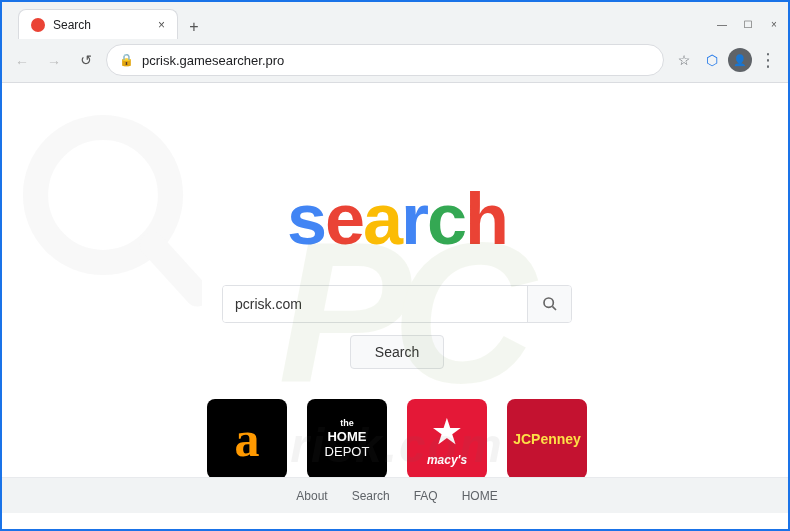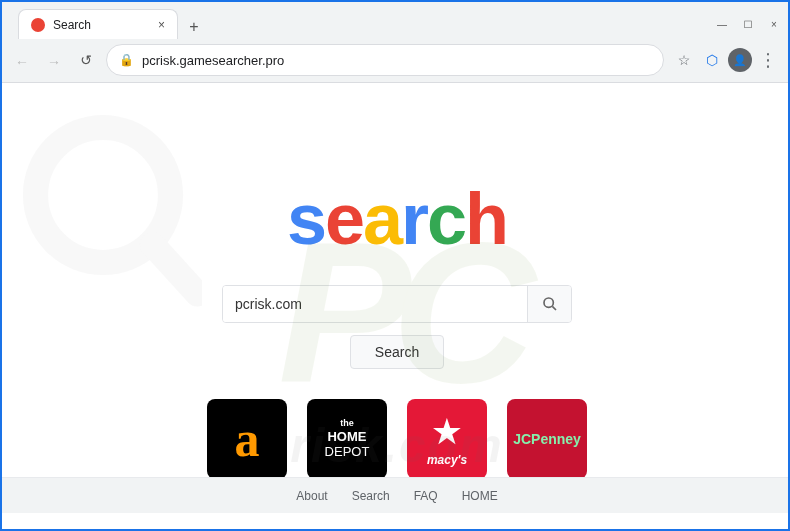--- a/index.html
+++ b/index.html
@@ -67,21 +67,21 @@
 
     
     .amazon-a { color: #ff9900; font-size: 44px; font-weight: 900; font-family: 'Times New Roman', serif; }
     
     .hd-text { color: #fff; font-size: 11px; font-weight: 900; text-align: center; line-height: 1.2; }
     
     .macys-star { color: #fff; font-size: 36px; }
     .macys-label { color: #fff; font-size: 12px; font-style: italic; font-weight: bold; }
     .macys-content { display: flex; flex-direction: column; align-items: center; }
     
-    .jcp-text { color: #86efac; font-size: 14px; font-weight: bold; text-align: center; }
+    .jcp-text { color: #fde047; font-size: 14px; font-weight: bold; text-align: center; }
 
     
     .risk-watermark { position: absolute; bottom: 40px; left: 0; right: 0; display: flex; justify-content: center; opacity: 0.07; font-size: 48px; font-weight: 900; color: #666; letter-spacing: 2px; font-style: italic; pointer-events: none; }
   </style>
 </head>
 <body>
 
 <div>
 
   <div class="browser-chrome">

